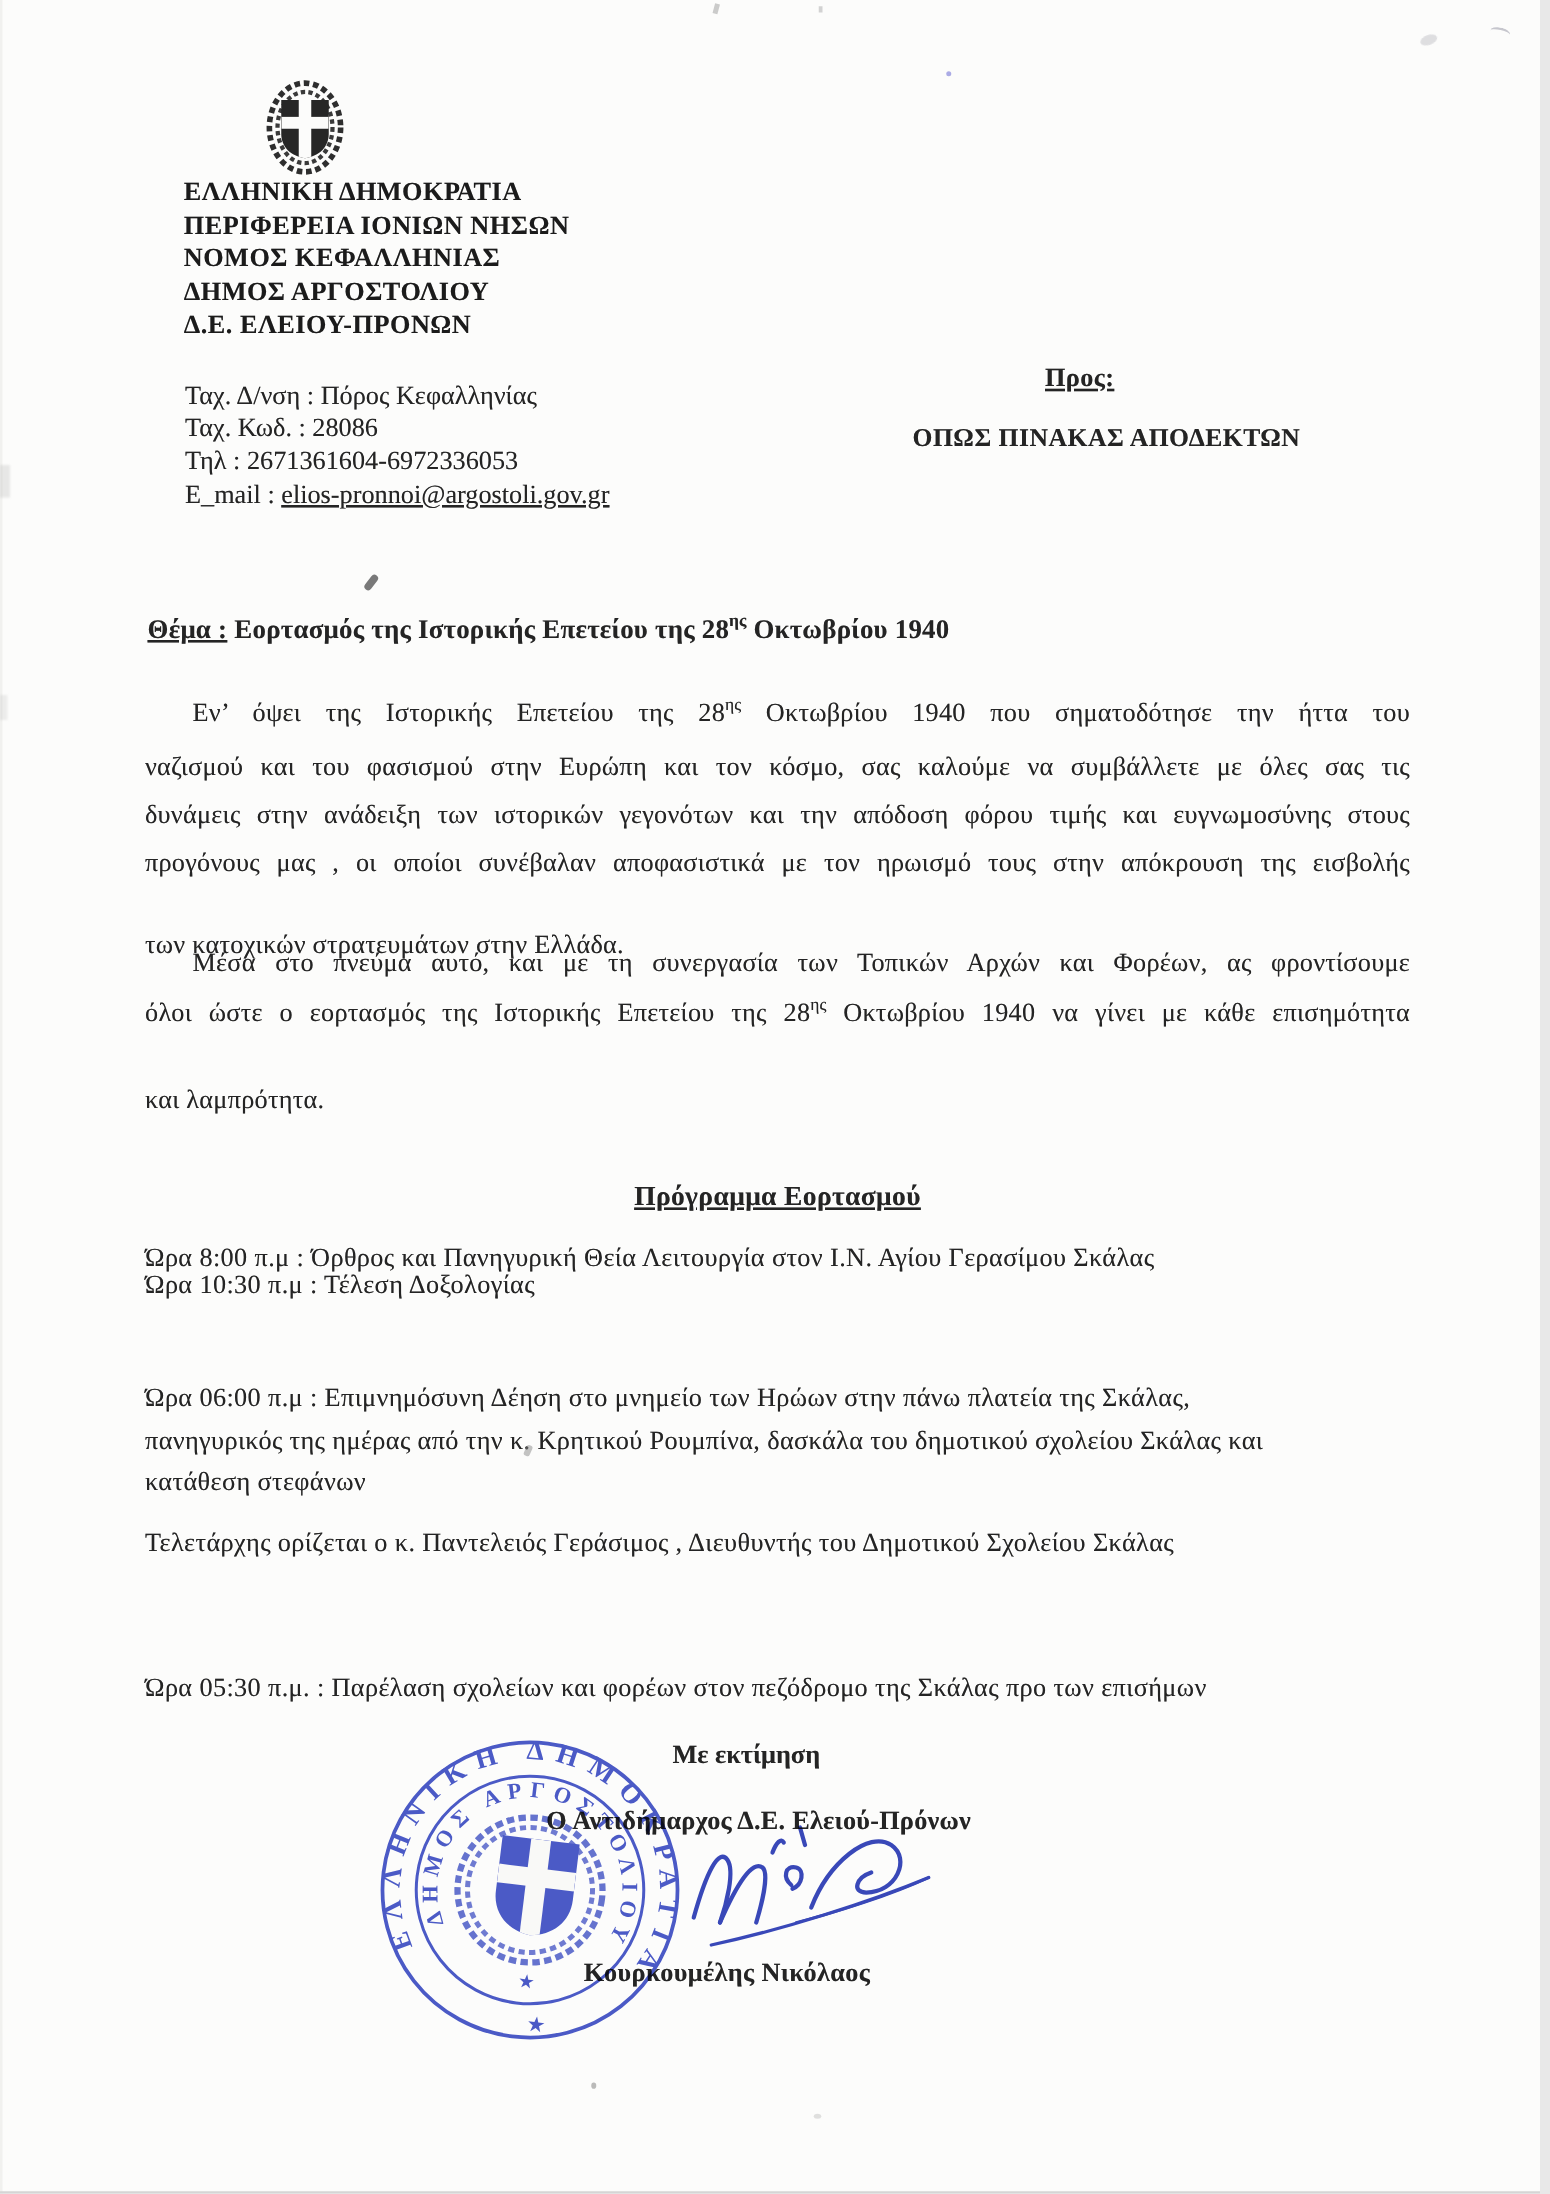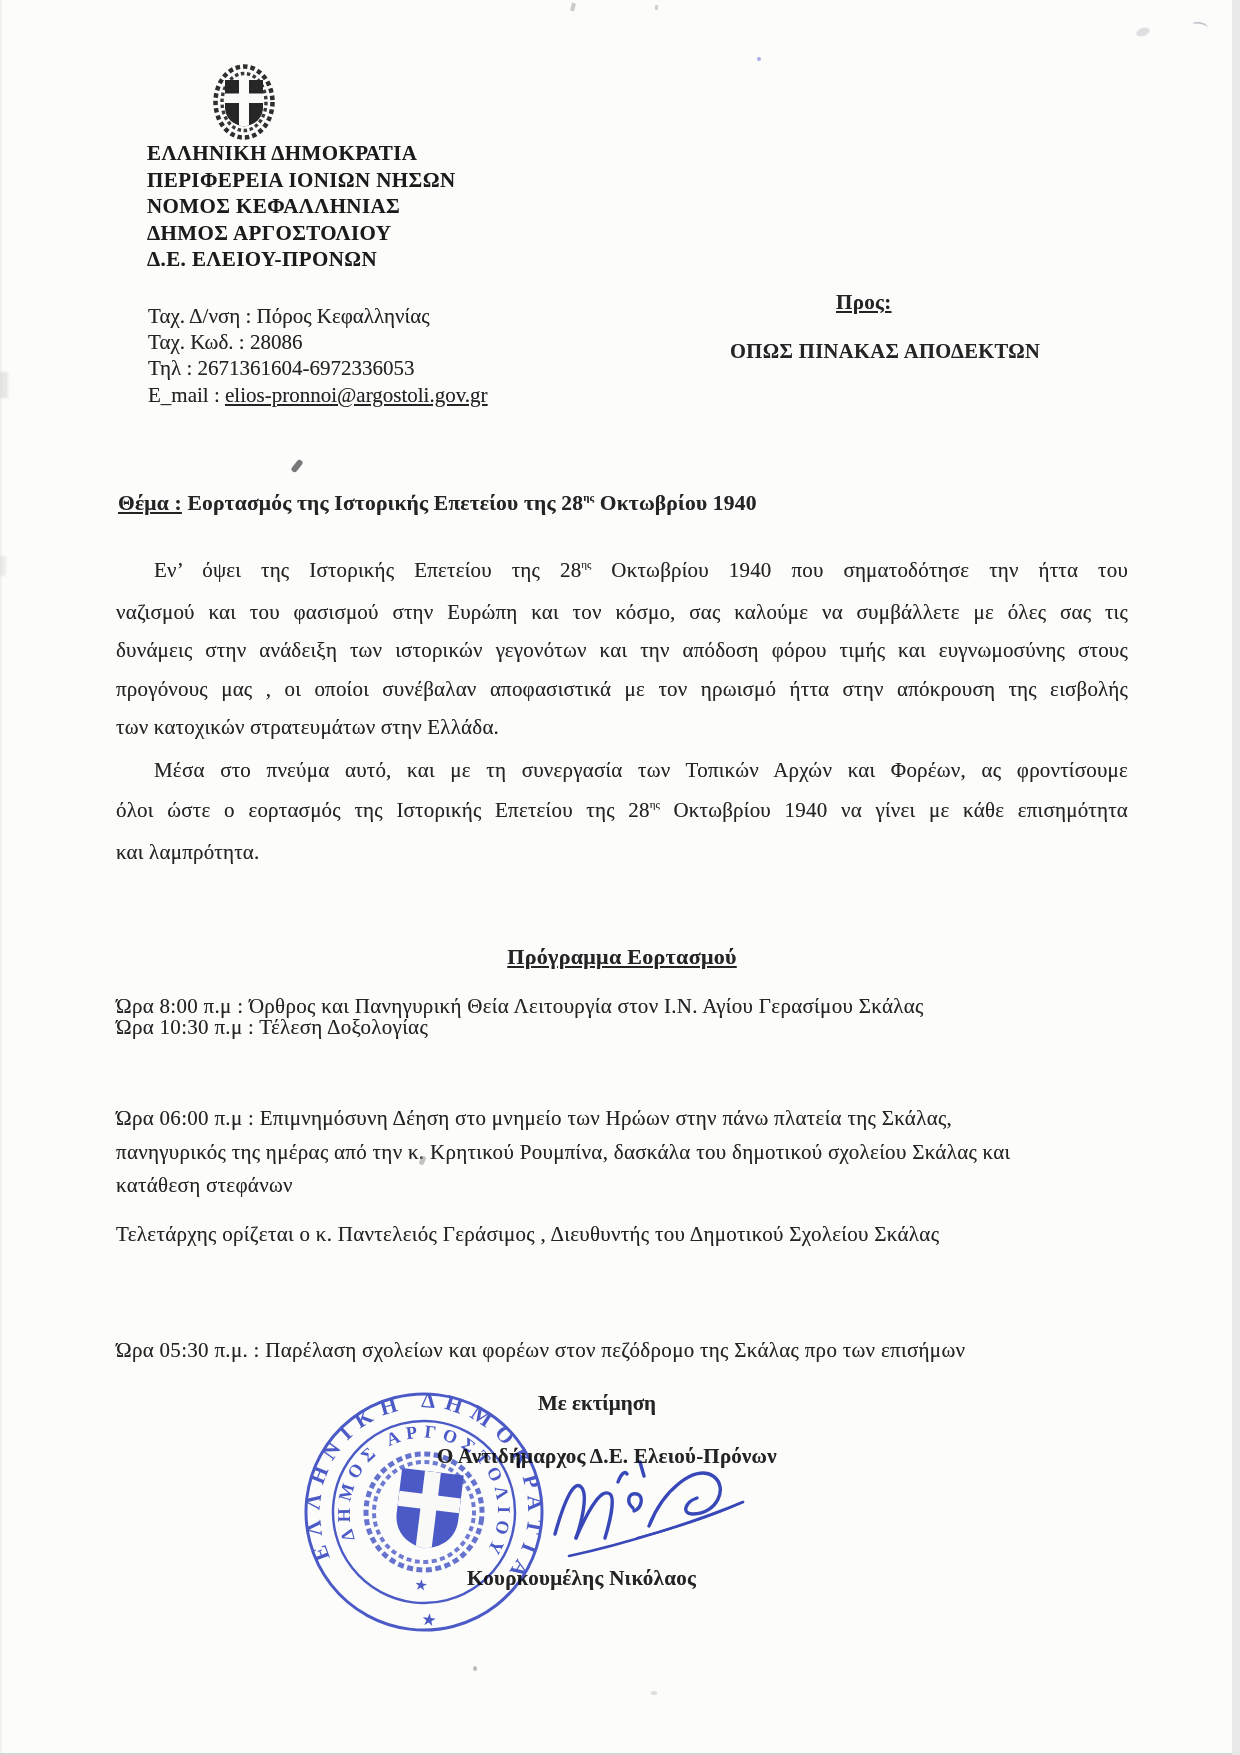--- a/index.html
+++ b/index.html
@@ -14,28 +14,28 @@
   .soft{text-shadow:0 0 .5px rgba(60,60,60,.45);}
 
   .letterhead{left:147px; top:140px; font-size:21px; font-weight:bold; line-height:26.6px; letter-spacing:.4px; color:#1b1b1b;}
   .dateblock{left:788px; top:126px; font-size:21.5px; line-height:28px;}
   .contact{left:148px; top:303px; font-size:21px; line-height:26.2px;}
   .email-u{text-decoration:underline;}
   .to-label{left:836px; top:290px; font-size:21px; font-weight:bold; text-decoration:underline; letter-spacing:.3px;}
   .recipients{left:730px; top:340px; font-size:20.5px; font-weight:bold; letter-spacing:.4px;}
 
   .subject{left:118px; top:491px; font-size:21.5px; font-weight:bold; letter-spacing:.2px;}
-  sup.scr{font-size:11px; vertical-align:baseline; position:relative; top:-9px; letter-spacing:0;}
+  sup.scr{font-size:14px; vertical-align:baseline; position:relative; top:-9px; letter-spacing:0;}
 
   .para{left:116px; width:1012px; font-size:21px; letter-spacing:.2px;}
   .p1{top:551px;}
   .p2{top:751px;}
   .jl{display:block; text-align:justify; text-align-last:justify; line-height:38.6px;}
   .p2 .jl{line-height:39.5px;}
-  .jl.last{text-align-last:left;}
+  .jl.last{text-align-last:left;margin-top:27px;}
   .jl.indent{text-indent:38px;}
 
   .prog-heading{left:116px; top:944px; width:1012px; text-align:center; font-size:22px; font-weight:bold; letter-spacing:.3px;}
   .item{left:116px; font-size:21px; letter-spacing:.3px;}
   .i1{top:994px;} .i2{top:1015px;}
   .i3{top:1102px;} .jl3{display:block; line-height:33.5px;}
   .marshal{top:1222px;}
   .note{top:1280px; font-style:italic; font-size:20.5px;}
   .i4{top:1338px;}
 
@@ -99,21 +99,21 @@
   <div class="abs recipients soft">ΟΠΩΣ ΠΙΝΑΚΑΣ ΑΠΟΔΕΚΤΩΝ</div>
 
   <div class="abs subject soft">
     <span class="u">Θέμα :</span><span> Εορτασμός της Ιστορικής Επετείου της 28</span><sup class="scr">ης</sup><span> Οκτωβρίου 1940</span>
   </div>
 
   <div class="abs para p1 soft">
     <span class="jl indent"><span>Εν’ όψει της Ιστορικής Επετείου της 28</span><sup class="scr">ης</sup><span> Οκτωβρίου 1940 που σηματοδότησε την ήττα του</span></span>
     <span class="jl">ναζισμού και του φασισμού στην Ευρώπη και τον κόσμο, σας καλούμε να συμβάλλετε με όλες σας τις</span>
     <span class="jl">δυνάμεις στην ανάδειξη των ιστορικών γεγονότων και την απόδοση φόρου τιμής και ευγνωμοσύνης στους</span>
-    <span class="jl">προγόνους μας , οι οποίοι συνέβαλαν αποφασιστικά με τον ηρωισμό ήττα στην απόκρουση της εισβολής</span>
+    <span class="jl">προγόνους μας , οι οποίοι συνέβαλαν αποφασιστικά με τον ηρωισμό τους στην απόκρουση της εισβολής</span>
     <span class="jl last">των κατοχικών στρατευμάτων στην Ελλάδα.</span>
   </div>
 
   <div class="abs para p2 soft">
     <span class="jl indent">Μέσα στο πνεύμα αυτό, και με τη συνεργασία των Τοπικών Αρχών και Φορέων, ας φροντίσουμε</span>
     <span class="jl"><span>όλοι ώστε ο εορτασμός της Ιστορικής Επετείου της 28</span><sup class="scr">ης</sup><span> Οκτωβρίου 1940  να γίνει με κάθε επισημότητα</span></span>
     <span class="jl last">και λαμπρότητα.</span>
   </div>
 
   <div class="abs prog-heading soft">

